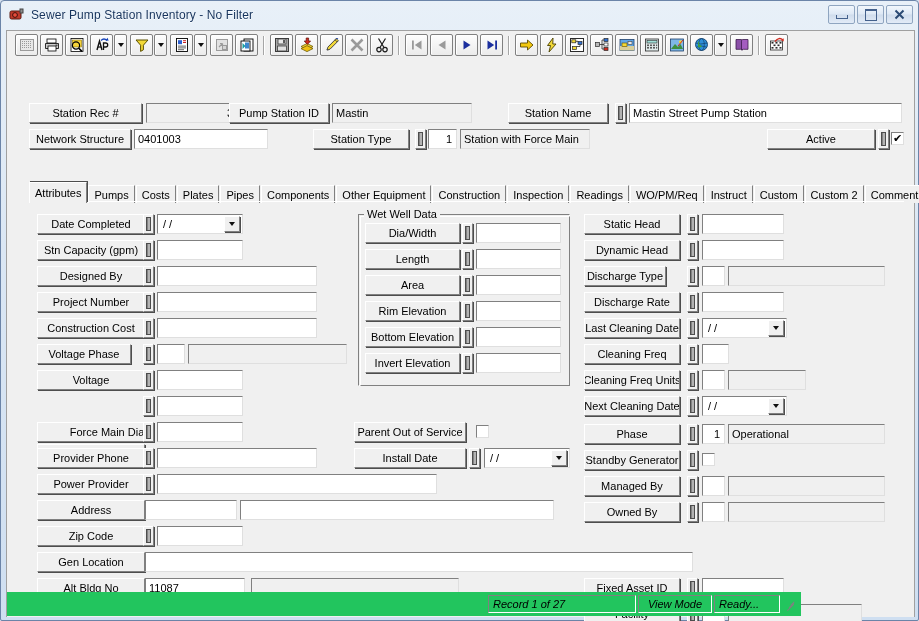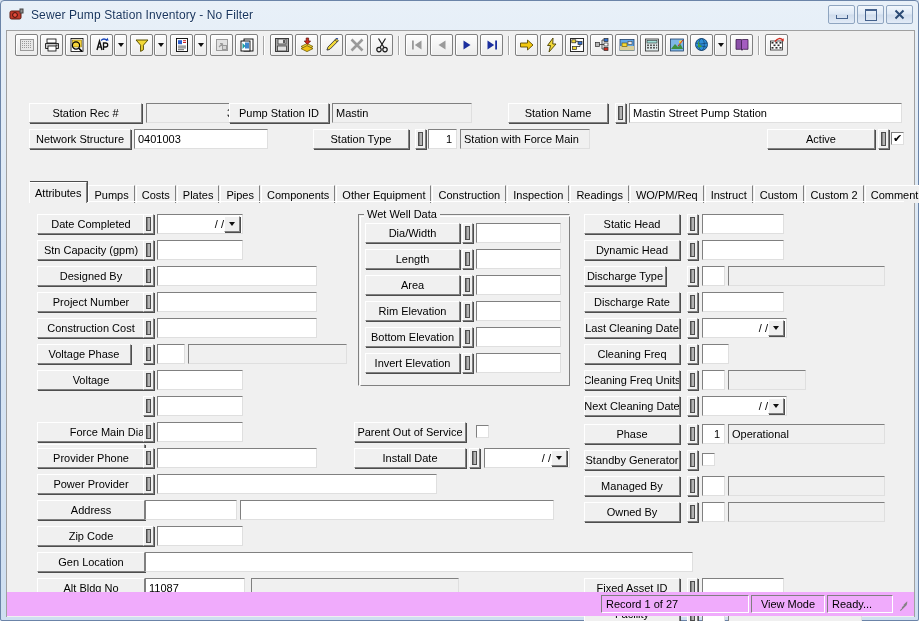--- a/index.html
+++ b/index.html
@@ -34,21 +34,21 @@
     width:27px;height:19px;box-sizing:border-box;
     border:1px solid #8fa5c0;border-radius:2px;
     background:linear-gradient(180deg,#f2f7fc 0%,#dde8f5 49%,#cfdcec 51%,#e2ebf7 100%);
     display:flex;align-items:center;justify-content:center;
   }
   .cap-min{width:10px;height:3px;border:1px solid #44618c;border-top:none;margin-top:5px;}
   .cap-max{width:10px;height:9px;border:1px solid #44618c;border-top-width:2px;}
   
   #client{
     position:absolute;left:5px;top:29px;width:909px;height:587px;
-    background:#f0f0f0;border:1px solid #a0a0a0;box-sizing:border-box;text-align:right;
+    background:#f0f0f0;border:1px solid #a0a0a0;box-sizing:border-box;
   }
   
   #toolbar{
     position:absolute;left:0;top:0;width:907px;height:28px;
     background:#f0f0f0;border-bottom:1px solid #c8c8c8;
     display:flex;align-items:center;
   }
   .tbsep{width:7px;}
   .tbbtn{
     width:23px;height:22px;margin:0 1px;box-sizing:border-box;
@@ -156,22 +156,22 @@
   }
   .tab.active{
     height:21px;margin-top:-2px;
     box-shadow:1px -1px 0 #4d4d4d;
     z-index:3;
   }
   #tabline{position:absolute;left:22px;top:142px;width:875px;height:2px;
     border-top:1px solid #ffffff;}
   
   #statusbar{
-    position:absolute;left:0;bottom:0;width:907px;height:24px;background:#f0abfc;
-    display:flex;align-items:center;justify-content:flex-end;
+    position:absolute;left:0;bottom:0;width:794px;height:24px;background:#22c55e;
+    display:flex;align-items:center;justify-content:flex-end;font-style:italic;
   }
   .sbpanel{
     box-sizing:border-box;height:18px;margin-right:2px;
     border-top:1px solid #808080;border-left:1px solid #808080;
     border-right:1px solid #ffffff;border-bottom:1px solid #ffffff;
     font-size:11px;color:#000;display:flex;align-items:center;padding:0 4px;
     white-space:nowrap;
   }
   #grip{width:16px;height:16px;margin-right:3px;position:relative;}
   #grip span{position:absolute;width:9px;height:1px;background:#808080;transform:rotate(-45deg);}

